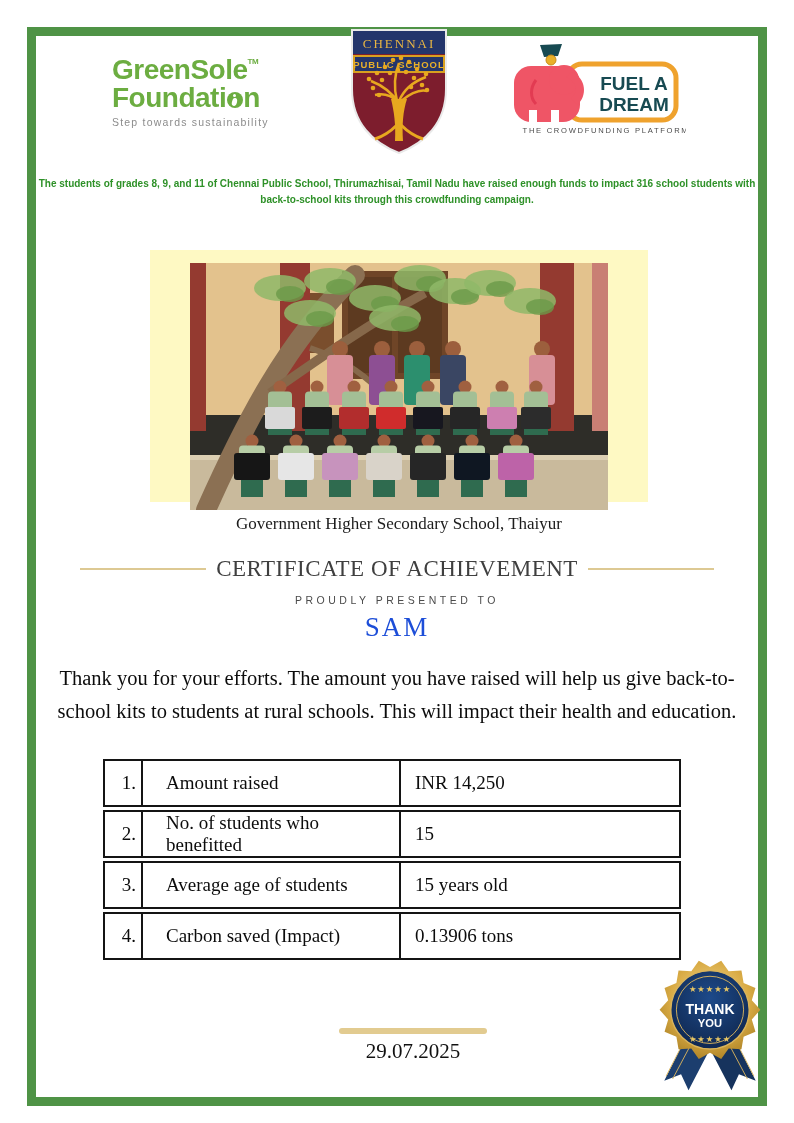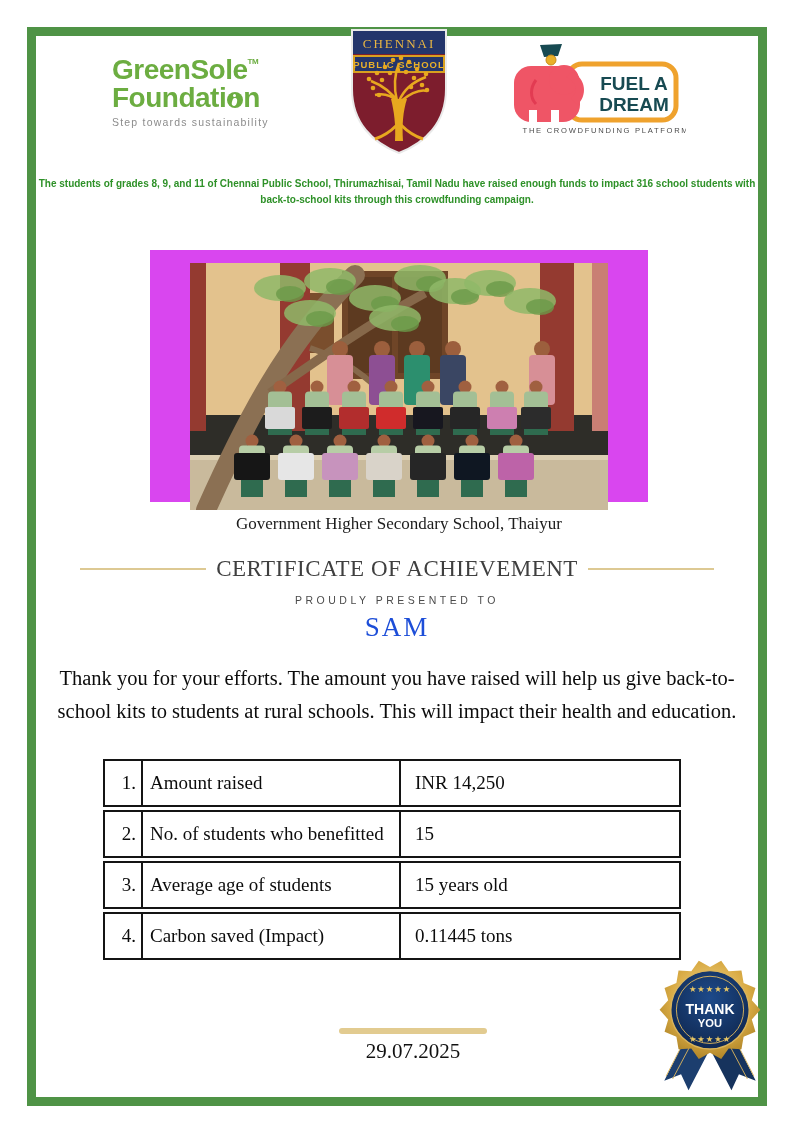--- a/index.html
+++ b/index.html
@@ -19,42 +19,42 @@
   .foot-o::before{content:"";position:absolute;left:6px;top:2px;width:3px;height:3px;background:#fff;border-radius:50%;}
   .foot-o::after{content:"";position:absolute;left:5px;top:6px;width:5px;height:8px;background:#fff;border-radius:50% 50% 45% 45%;transform:rotate(14deg);}
   .fad-logo{width:176px;}
 
   
   .intro{position:absolute;left:37px;top:176px;width:720px;text-align:center;
          font-family:"Liberation Sans",sans-serif;font-weight:700;font-size:10px;
          line-height:1.55;color:#2e9128;}
 
   
-  .photo-frame{position:absolute;left:150px;top:250px;width:498px;height:252px;background:#d946ef;}
+  .photo-frame{position:absolute;left:150px;top:250px;width:498px;height:252px;background:#fef9c3;}
   .photo{position:absolute;left:40px;top:13px;width:418px;height:247px;overflow:hidden;}
   .photo-caption{position:absolute;left:0;top:264px;width:100%;text-align:center;
                  font-size:17px;color:#1c1c1c;}
 
   
   .heading-row{position:absolute;left:0;top:556px;width:100%;display:flex;align-items:center;justify-content:center;}
   .heading-row .rule{width:126px;height:2px;background:#ddc993;}
   .heading-text{margin:0 10px;font-size:23px;letter-spacing:0.5px;color:#3f3f3f;white-space:nowrap;}
   .presented{position:absolute;left:0;top:594px;width:100%;text-align:center;
              font-family:"Liberation Sans",sans-serif;font-size:10.5px;letter-spacing:3.5px;color:#4b4b4b;}
   .recipient{position:absolute;left:0;top:612px;width:100%;text-align:center;
              font-size:27px;letter-spacing:2px;color:#1d4ed8;}
   .message{position:absolute;left:37px;top:662px;width:720px;text-align:center;
            font-size:20.5px;line-height:1.6;color:#0c0c0c;}
 
   
   .impact-table{position:absolute;left:103px;top:759px;width:578px;}
   .trow{display:flex;border:2px solid #141414;height:44px;margin-bottom:3px;background:#fff;}
   .tcell{display:flex;align-items:center;font-size:19px;color:#0c0c0c;}
   .tcell.num{width:38px;justify-content:flex-end;padding-right:5px;border-right:2px solid #141414;box-sizing:border-box;}
-  .tcell.label{width:258px;padding-left:7px;border-right:2px solid #141414;box-sizing:border-box;}
+  .tcell.label{width:258px;padding-left:23px;border-right:2px solid #141414;box-sizing:border-box;}
   .tcell.value{flex:1;padding-left:14px;}
 
   
   .date-block{position:absolute;left:16px;top:1028px;width:100%;text-align:center;}
   .date-rule{width:148px;height:6px;border-radius:3px;background:#e2cb90;margin:0 auto;}
   .date-text{margin-top:5px;font-size:21px;color:#111;}
 
   
   .badge{position:absolute;left:648px;top:952px;width:124px;height:140px;}
 </style>
@@ -259,21 +259,21 @@
         <div class="tcell value">15</div>
       </div>
       <div class="trow">
         <div class="tcell num">3.</div>
         <div class="tcell label">Average age of students</div>
         <div class="tcell value">15 years old</div>
       </div>
       <div class="trow">
         <div class="tcell num">4.</div>
         <div class="tcell label">Carbon saved (Impact)</div>
-        <div class="tcell value">0.11445 tons</div>
+        <div class="tcell value">0.13906 tons</div>
       </div>
     </div>
 
   <div class="date-block">
     <div class="date-rule"></div>
     <div class="date-text">29.07.2025</div>
   </div>
 
   <svg class="badge" viewBox="0 0 124 150">
     <defs>

